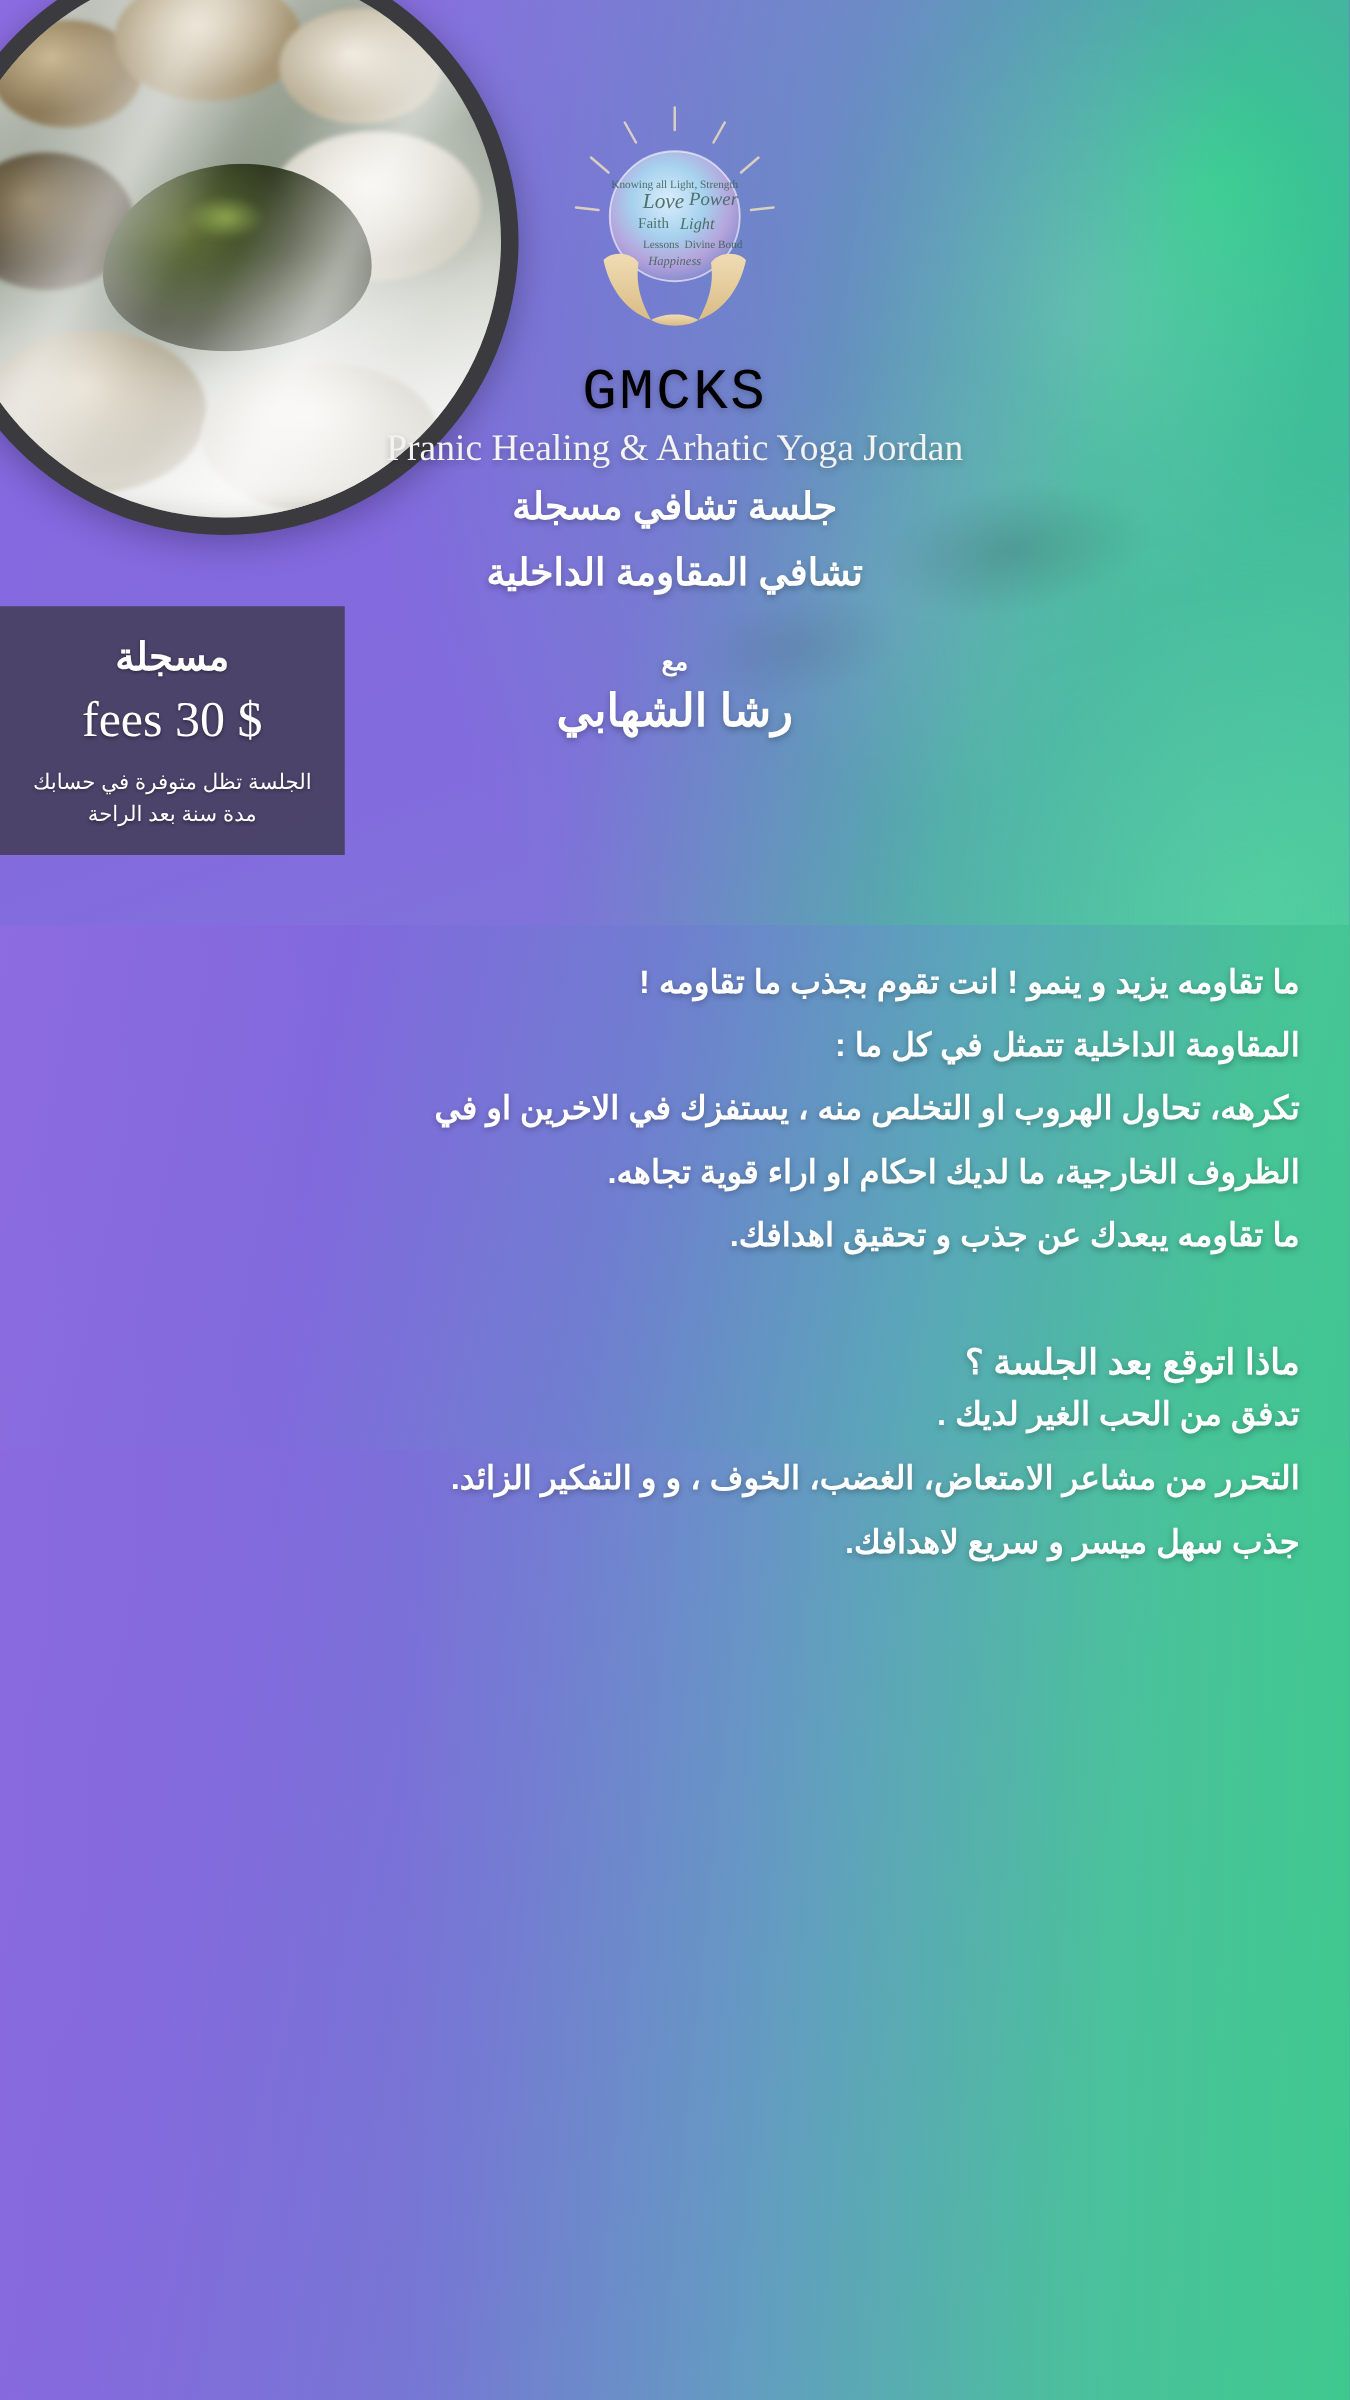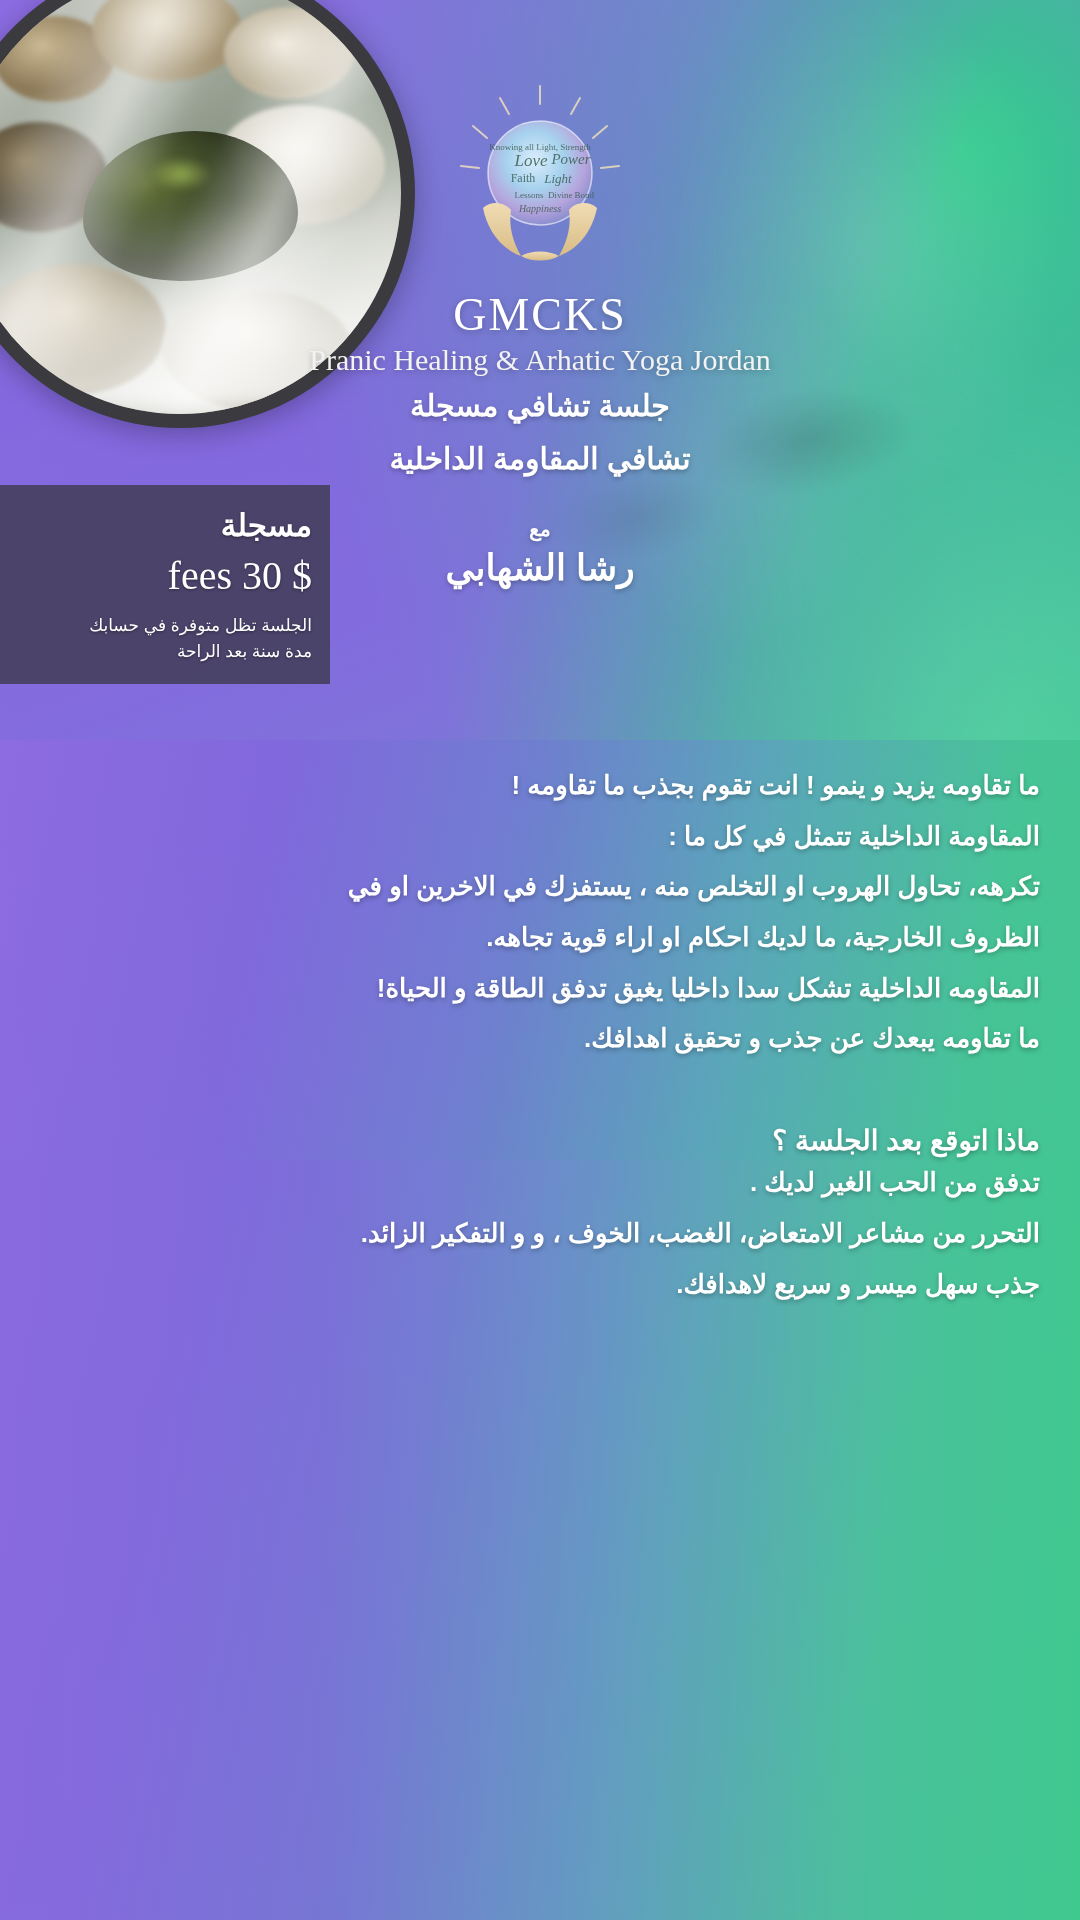--- a/index.html
+++ b/index.html
@@ -163,24 +163,24 @@
     text-align: center;
   }
   .logo-mark {
     position: relative;
     width: 230px;
     height: 200px;
     margin: 0 auto;
   }
   .logo-brand {
     margin-top: 10px;
-    font-family: Liberation Serif, serif;
+    font-family: Liberation Mono, monospace;
     font-size: 46px;
     letter-spacing: 2px;
-    color: #ffffff;
+    color: #000000;
     text-shadow: 0 2px 6px rgba(0,0,0,.25);
     text-align: center;
   }
   .logo-sub {
     margin-top: 2px;
     font-family: "Liberation Serif", serif;
     font-size: 30px;
     color: #f3f3f3;
     text-shadow: 0 2px 6px rgba(0,0,0,.25);
   }
@@ -208,25 +208,25 @@
     margin-top: 6px;
     font-size: 36px;
     font-weight: bold;
   }
 
   
   .fee-badge {
     position: absolute;
     left: 0;
     top: 485px;
-    width: 330px;
+    width: 276px;
     background: rgba(62,58,80,0.82);
     color: #fff;
     padding: 22px 18px 20px;
-    text-align: right;
+    text-align: center;
     text-shadow: 0 1px 3px rgba(0,0,0,.4);
   }
   .fee-title {
     font-size: 31px;
     font-weight: bold;
   }
   .fee-amount {
     font-family: "Liberation Serif", serif;
     font-size: 40px;
     margin-top: 8px;
@@ -352,21 +352,20 @@
   <div class="fee-amount">fees 30 $</div>
   <div class="fee-note">الجلسة تظل متوفرة في حسابك</div>
   <div class="fee-note" style="margin-top:0">مدة سنة بعد الراحة</div>
 </div>
 
 <div class="body-copy">
   <div class="para">ما تقاومه يزيد و ينمو ! انت تقوم بجذب ما تقاومه !</div>
   <div class="para">المقاومة الداخلية تتمثل في كل ما :</div>
   <div class="para">تكرهه، تحاول الهروب او التخلص منه ، يستفزك في الاخرين او في</div>
   <div class="para">الظروف الخارجية، ما لديك احكام او اراء قوية تجاهه.</div>
-  <div class="para">المقاومه الداخلية تشكل سدا داخليا يغيق تدفق الطاقة و الحياة!</div>
   <div class="para">ما تقاومه يبعدك عن جذب و تحقيق اهدافك.</div>
 
   <div class="question">ماذا اتوقع بعد الجلسة ؟</div>
 
   <div class="benefits" style="margin-top:0">تدفق من الحب الغير لديك .</div>
   <div class="benefits" style="margin-top:0">التحرر من مشاعر الامتعاض، الغضب، الخوف ،  و  و التفكير الزائد.</div>
   <div class="benefits" style="margin-top:0">جذب سهل ميسر و سريع لاهدافك.</div>
 </div>
 
 </body></html>

